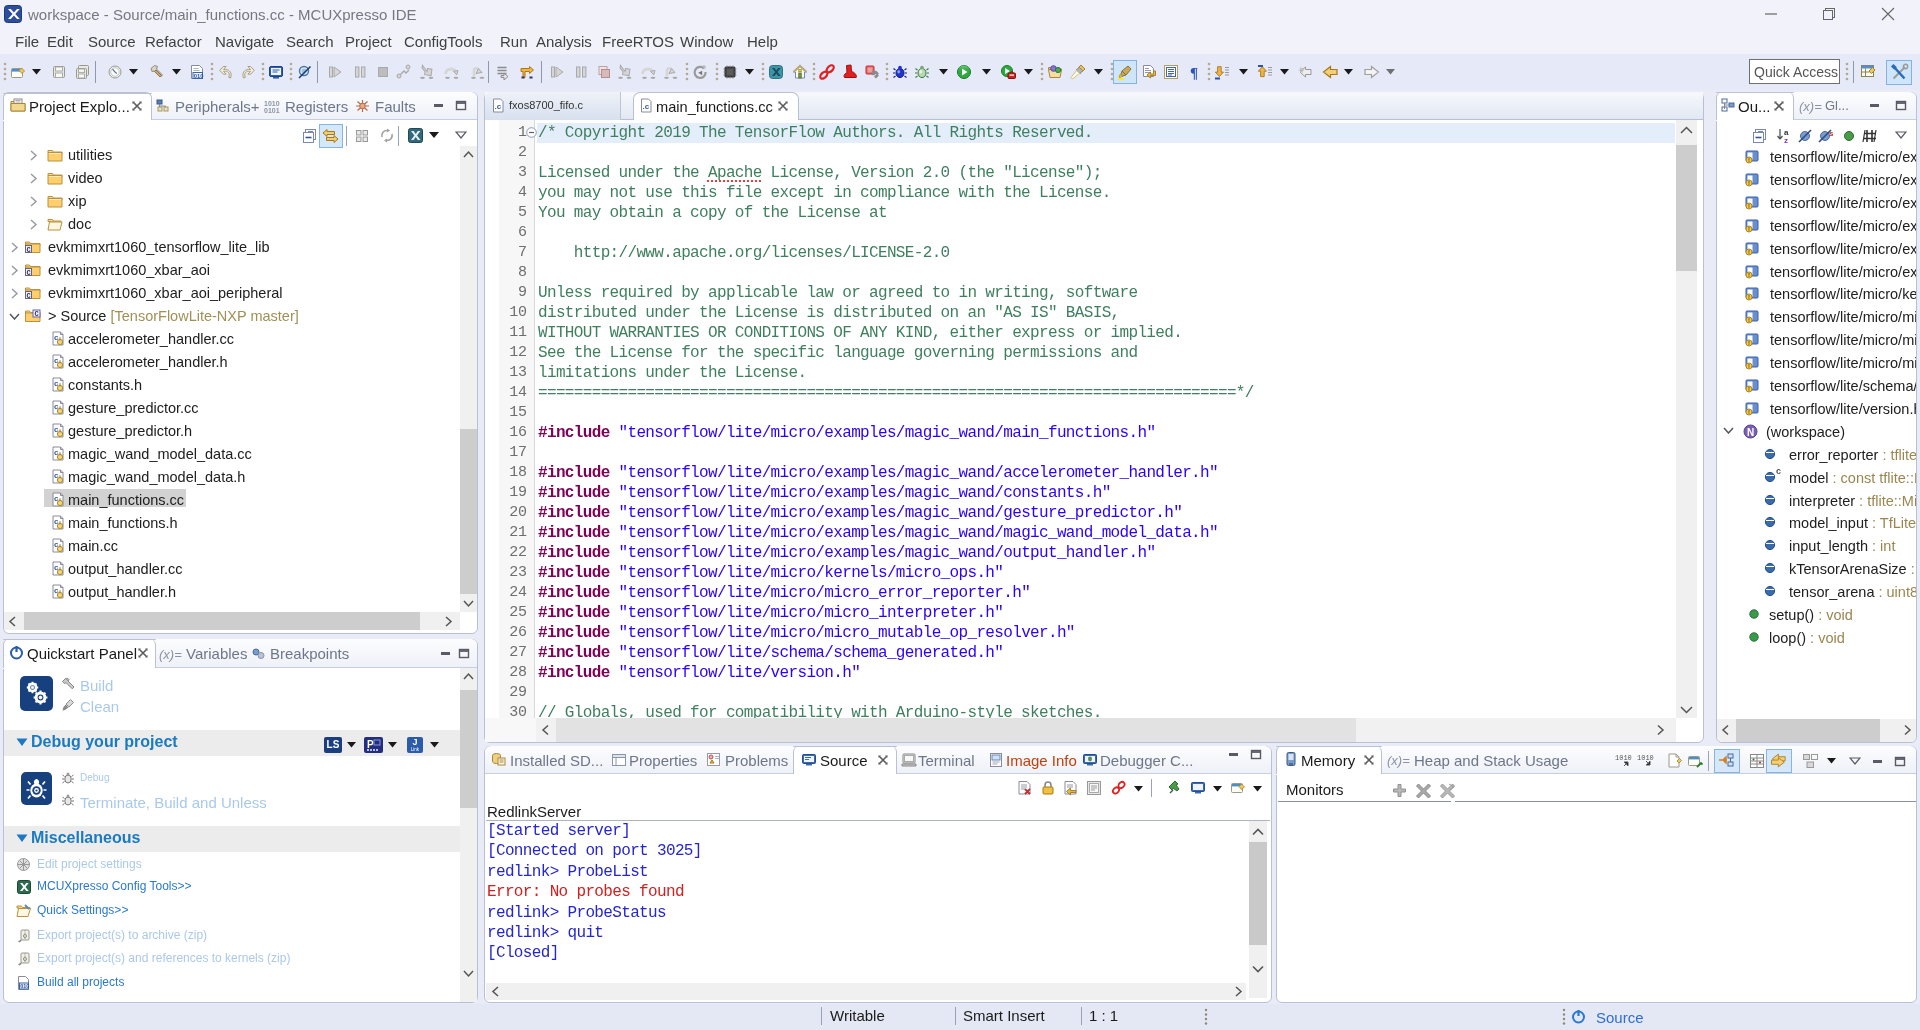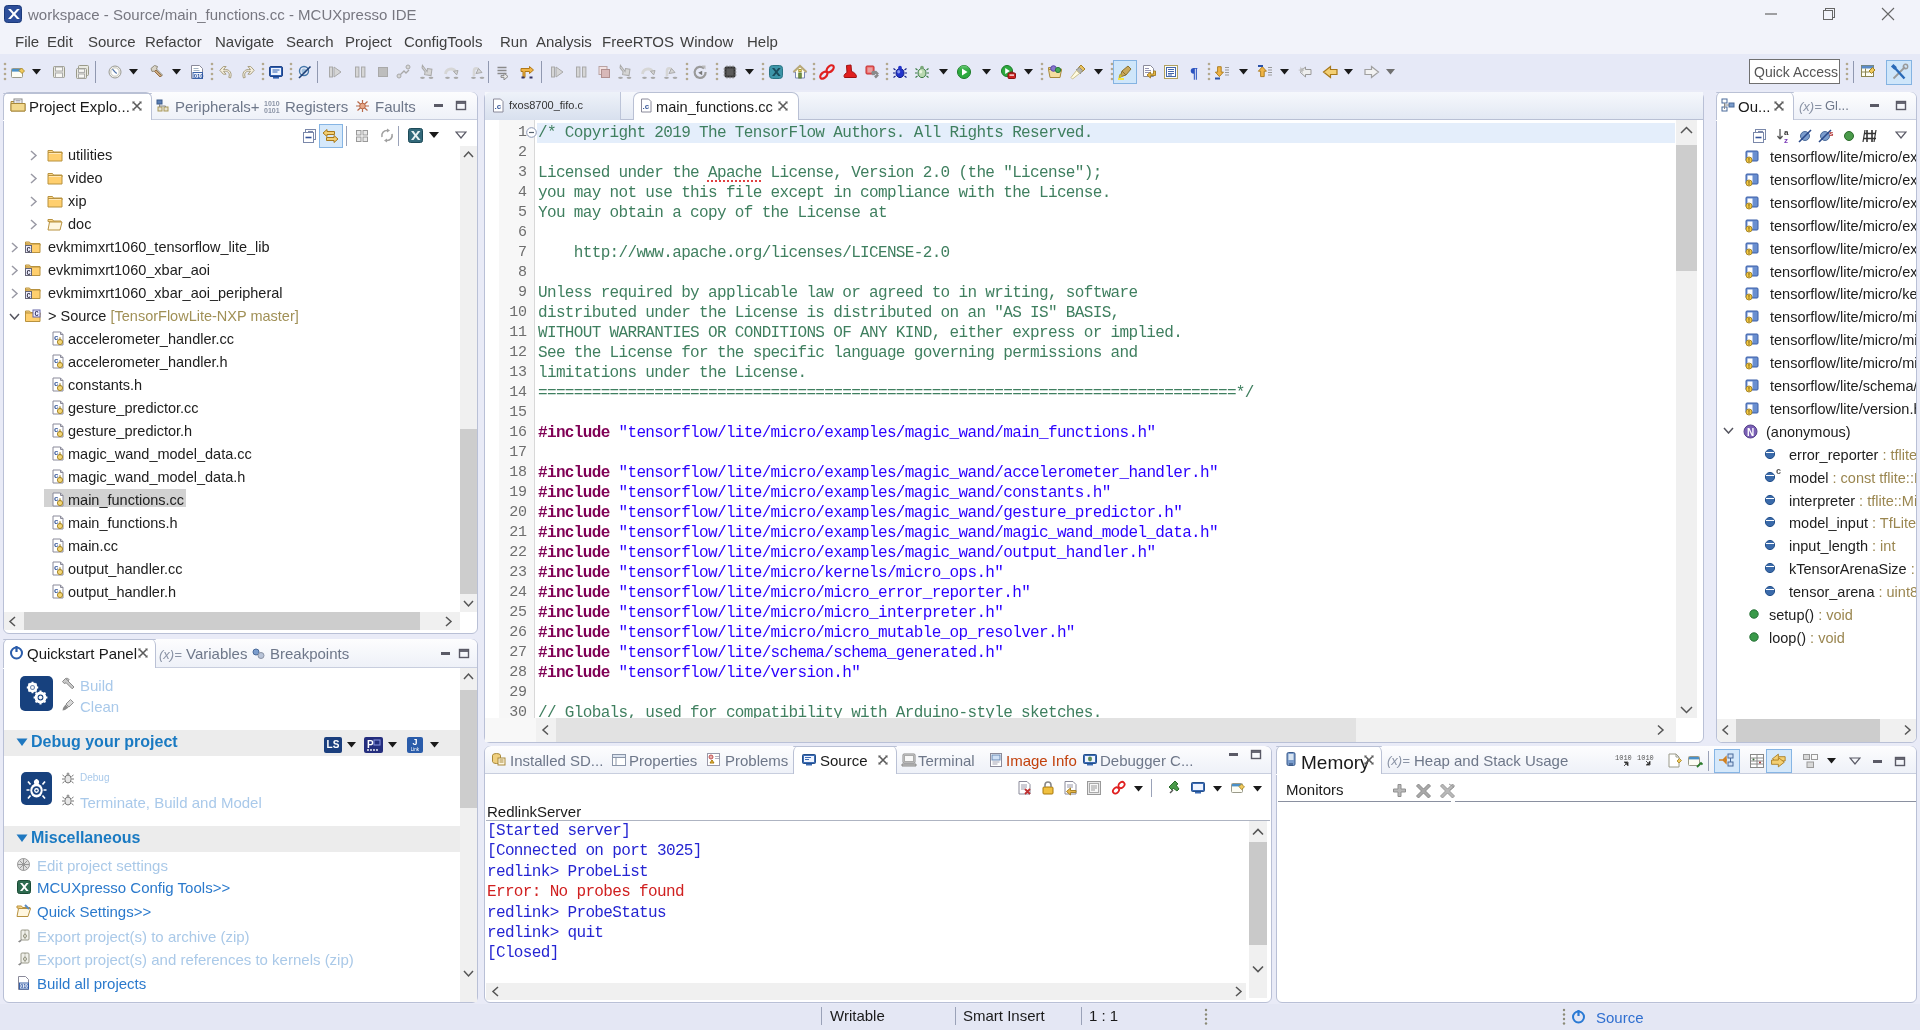--- a/index.html
+++ b/index.html
@@ -8,21 +8,21 @@
 .vtab{position:absolute;top:0;height:28px;background:#fff;border:1px solid #bac1d5;border-top:none;border-bottom:none;
  border-radius:6px 6px 0 0;box-shadow:0 1px 0 #fff}
 .vtab:before{content:"";position:absolute;left:-1px;right:-1px;top:0;height:1px;background:#bac1d5;border-radius:6px 6px 0 0}
 .sb{position:absolute;background:#f0f0f0}
 .sbthumb{position:absolute;background:#cdcdcd}
 .mono{font-family:"Liberation Mono",monospace;font-size:16px;letter-spacing:-0.655px;white-space:pre}
 .cl{position:absolute;left:538px;height:20px;line-height:20px}
 .ln{position:absolute;width:28px;text-align:right;height:20px;line-height:20px;color:#6e6e6e;font-family:"Liberation Mono",monospace;font-size:15px;letter-spacing:-0.1px}
 .green{color:#3f7f5f}.kw{color:#7f0055;font-weight:bold}.str{color:#2a00ff}
 .qs-h{font-size:16px;font-weight:bold;color:#1a7ac2;white-space:nowrap}
-.qs-link{position:absolute;font-size:15px;white-space:nowrap}
+.qs-link{position:absolute;font-size:12px;white-space:nowrap}
 .blue-l{color:#2a79cc}.pale-l{color:#aac9e8}
 .cons{position:absolute;left:487px;height:20px;line-height:20px;color:#2525d2}
 </style></head><body><div class="ab" style="left:0;top:0;width:1920px;height:28px;background:#f2f3fa"></div><svg class="ab" style="left:4px;top:5px;" width="18" height="18" viewBox="0 0 18 18">
     <rect x="0.5" y="0.5" width="17" height="17" rx="3" fill="#2d4e9a" stroke="#1c3a7a"></rect>
     <path d="M4 4l4.5 5L4 14h2.8l3.1-3.5L13 14h2.8l-4.5-5 4.5-5H13L9.9 7.5 6.8 4z" fill="#fff"></path>
   </svg><div class="ab" style="left:28px;top:6px;font-size:15px;color:#777780;white-space:nowrap">workspace - Source/main_functions.cc - MCUXpresso IDE</div><svg class="ab" style="left:1764px;top:8px;" width="14" height="12" viewBox="0 0 14 12">
     <line x1="1" y1="6" x2="13" y2="6" stroke="#666" stroke-width="1.2"></line>
   </svg><svg class="ab" style="left:1822px;top:7px;" width="14" height="14" viewBox="0 0 14 14">
     <rect x="3.5" y="1.5" width="9" height="9" fill="none" stroke="#666"></rect>
     <rect x="1.5" y="3.5" width="9" height="9" fill="#f2f3fa" stroke="#666"></rect>
@@ -550,21 +550,21 @@
     <circle cx="10.5" cy="14.5" r="2.4" fill="#fff"></circle>
     <circle cx="10.5" cy="14.5" r="1.1" fill="#17417e"></circle>
   </svg><svg class="ab" style="left:61px;top:771px;" width="15" height="16" viewBox="0 0 15 16">
     <ellipse cx="7" cy="8" rx="3.2" ry="4" fill="#e8e8e8" stroke="#777"></ellipse>
     <circle cx="7" cy="3" r="1.5" fill="#999"></circle>
     <path d="M3.5 5.5L1.5 4M3.2 8H1M3.5 10.5l-2 1.5M10.5 5.5l2-1.5M10.8 8H13M10.5 10.5l2 1.5" stroke="#777" stroke-width="1"></path>
   </svg><div class="ab" style="left:80px;top:772px;font-size:10px;color:#a9c9ea;white-space:nowrap">Debug</div><svg class="ab" style="left:61px;top:793px;" width="15" height="16" viewBox="0 0 15 16">
     <ellipse cx="7" cy="8" rx="3.2" ry="4" fill="#e8e8e8" stroke="#777"></ellipse>
     <circle cx="7" cy="3" r="1.5" fill="#999"></circle>
     <path d="M3.5 5.5L1.5 4M3.2 8H1M3.5 10.5l-2 1.5M10.5 5.5l2-1.5M10.8 8H13M10.5 10.5l2 1.5" stroke="#777" stroke-width="1"></path>
-  </svg><div class="ab" style="left:80px;top:794px;font-size:15px;color:#a9c9ea;white-space:nowrap">Terminate, Build and Model</div><div class="ab" style="left:4px;top:826px;width:473px;height:26px;background:#ececec;"></div><svg class="ab" style="left:16px;top:834px;" width="12" height="9" viewBox="0 0 12 9">
+  </svg><div class="ab" style="left:80px;top:794px;font-size:15px;color:#a9c9ea;white-space:nowrap">Terminate, Build and Unless</div><div class="ab" style="left:4px;top:826px;width:473px;height:26px;background:#ececec;"></div><svg class="ab" style="left:16px;top:834px;" width="12" height="9" viewBox="0 0 12 9">
     <path d="M0.5 0.5h11L6 8z" fill="#1f78c0"></path>
   </svg><div class="qs-h ab" style="left:31px;top:829px;white-space:nowrap">Miscellaneous</div><svg class="ab" style="left:16px;top:857px;" width="16" height="16" viewBox="0 0 16 16">
     <circle cx="7.5" cy="7.5" r="6" fill="#e0e0e0" stroke="#999"></circle>
     <path d="M7.5 1.5v12M1.5 7.5h12M3.5 3.5l8 8M11.5 3.5l-8 8" stroke="#999"></path>
   </svg><div class="qs-link pale-l" style="left:37px;top:857px">Edit project settings</div><svg class="ab" style="left:16px;top:879px;" width="16" height="16" viewBox="0 0 16 16">
     <rect x="1.5" y="1.5" width="13" height="13" rx="2" fill="#2d6a4f" stroke="#1a4a34"></rect>
     <path d="M4 4l3.2 4L4 12h2.3l2-2.6 2 2.6h2.4l-3.2-4 3.2-4h-2.4l-2 2.6-2-2.6z" fill="#fff"></path>
   </svg><div class="qs-link blue-l" style="left:37px;top:879px">MCUXpresso Config Tools&gt;&gt;</div><svg class="ab" style="left:16px;top:903px;" width="16" height="16" viewBox="0 0 16 16">
     <path d="M1 5V3h4.5l1 1.5H14v2z" fill="#ffd98a" stroke="#b8923f"></path>
     <path d="M1 13.5L2.5 5.5h12L12 13.5z" fill="#fff7e0" stroke="#b8923f"></path>
@@ -728,21 +728,21 @@
       <text x="3" y="13.2" font-size="6" font-weight="bold" fill="#5a4a10" font-family="Liberation Sans">!</text>
     </svg>
     <div class="ab" style="left:54px;top:280.89999999999986px;font-size:14.5px;color:#202020;white-space:nowrap">tensorflow/lite/version.h</div>
     <svg class="ab" style="left:7px;top:305.79999999999984px;" width="11" height="8" viewBox="0 0 11 8">
       <path d="M1 2l4.5 5L10 2" fill="none" stroke="#55555f" stroke-width="1.5"></path>
     </svg>
     <svg class="ab" style="left:27px;top:303.79999999999984px;" width="15" height="15" viewBox="0 0 15 15">
       <circle cx="7.5" cy="7.5" r="6.5" fill="#7a5fb5" stroke="#55418a"></circle>
       <text x="4" y="11.5" font-size="10" font-weight="bold" fill="#fff" font-family="Liberation Sans">N</text>
     </svg>
-    <div class="ab" style="left:50px;top:303.79999999999984px;font-size:14.5px;color:#202020;white-space:nowrap">(anonymous)</div>
+    <div class="ab" style="left:50px;top:303.79999999999984px;font-size:14.5px;color:#202020;white-space:nowrap">(workspace)</div>
     <svg class="ab" style="left:48px;top:327.6999999999998px;" width="12" height="12" viewBox="0 0 12 12">
       <circle cx="6" cy="6" r="4.6" fill="#3a6aaa" stroke="#24508a"></circle>
       <path d="M2 4.5h8" stroke="#fff" stroke-width="1"></path>
     </svg>
     <div class="ab" style="left:73px;top:326.6999999999998px;font-size:14.5px;color:#202020;white-space:nowrap">error_reporter<span style="color:#9a8650"> : tflite::ErrorReporter*</span></div>
     <svg class="ab" style="left:48px;top:350.5999999999998px;" width="12" height="12" viewBox="0 0 12 12">
       <circle cx="6" cy="6" r="4.6" fill="#3a6aaa" stroke="#24508a"></circle>
       <path d="M2 4.5h8" stroke="#fff" stroke-width="1"></path>
     </svg>
     <div class="ab" style="left:60px;top:345.5999999999998px;font-size:9px;font-weight:bold;color:#555;white-space:nowrap">c</div>
@@ -864,21 +864,21 @@
   </svg><div class="ab" style="left:1249px;top:842px;width:18px;height:103px;background:#c9c9c9;"></div><svg class="ab" style="left:1249px;top:962px" width="18" height="14" viewBox="0 0 18 14">
     <path d="M4 4.5l5 5 5-5" fill="none" stroke="#555" stroke-width="1.6"></path>
   </svg><div class="sb" style="left:486px;top:983px;width:760px;height:17px;"></div><svg class="ab" style="left:488px;top:983px" width="16" height="17" viewBox="0 0 16 17">
     <path d="M10 4l-5 4.5L10 13" fill="none" stroke="#555" stroke-width="1.5"></path>
   </svg><svg class="ab" style="left:1230px;top:983px" width="16" height="17" viewBox="0 0 16 17">
     <path d="M6 4l5 4.5L6 13" fill="none" stroke="#555" stroke-width="1.5"></path>
   </svg><div class="panel" style="left:1276px;top:746px;width:641px;height:257px"></div><div class="ab" style="left:1277px;top:746px;width:639px;height:28px;background:linear-gradient(#fdfdfe,#eef1f8);border-radius:6px 6px 0 0;border-bottom:1px solid #c8cede;"></div><div class="vtab" style="left:1276px;top:746px;width:106px"></div><svg class="ab" style="left:1285px;top:751px;" width="12" height="16" viewBox="0 0 12 16">
     <rect x="2" y="1.5" width="8" height="13" rx="1.5" fill="#7a9ccc" stroke="#3a5a8a"></rect>
     <rect x="3.5" y="3" width="5" height="6" fill="#d8e4f0"></rect>
     <path d="M4 13h4" stroke="#24406a"></path>
-  </svg><div class="ab" style="left:1301px;top:752px;font-size:19px;color:#1a1a1a;white-space:nowrap">Memory</div><svg class="ab" style="left:1363px;top:754px;" width="12" height="12" viewBox="0 0 12 12">
+  </svg><div class="ab" style="left:1301px;top:752px;font-size:15px;color:#1a1a1a;white-space:nowrap">Memory</div><svg class="ab" style="left:1363px;top:754px;" width="12" height="12" viewBox="0 0 12 12">
     <path d="M2 2l8 8M10 2l-8 8" stroke="#5a5a5a" stroke-width="1.6"></path>
     <path d="M1 1h3v1H2v2H1zM8 1h3v3h-1V2H8zM1 8h1v2h2v1H1zM10 8h1v3H8v-1h2z" fill="#888" opacity="0.5"></path>
   </svg><div class="ab" style="left:1387px;top:753px;font-size:13px;color:#8a93a5;font-style:italic;white-space:nowrap">(x)=</div><div class="ab" style="left:1414px;top:752px;font-size:15px;color:#6e7789;white-space:nowrap">Heap and Stack Usage</div><svg class="ab" style="left:1615px;top:753px;" width="18" height="16" viewBox="0 0 18 16">
     <text x="0" y="7" font-size="7" fill="#555" font-family="Liberation Mono">1010</text>
     <path d="M12 15l4-4m0 4v-4h-4" stroke="#555" transform="translate(-3 -2)"></path>
   </svg><svg class="ab" style="left:1637px;top:753px;" width="18" height="16" viewBox="0 0 18 16">
     <text x="0" y="7" font-size="7" fill="#555" font-family="Liberation Mono">1010</text>
     <path d="M13 9l4 4m-4 0h4V9" stroke="#555" transform="translate(-4 -1)"></path>
   </svg><svg class="ab" style="left:1666px;top:752px;" width="16" height="17" viewBox="0 0 16 17">
     <path d="M3 2h7l3 3v10H3z" fill="#fff" stroke="#9a9a8a"></path>

